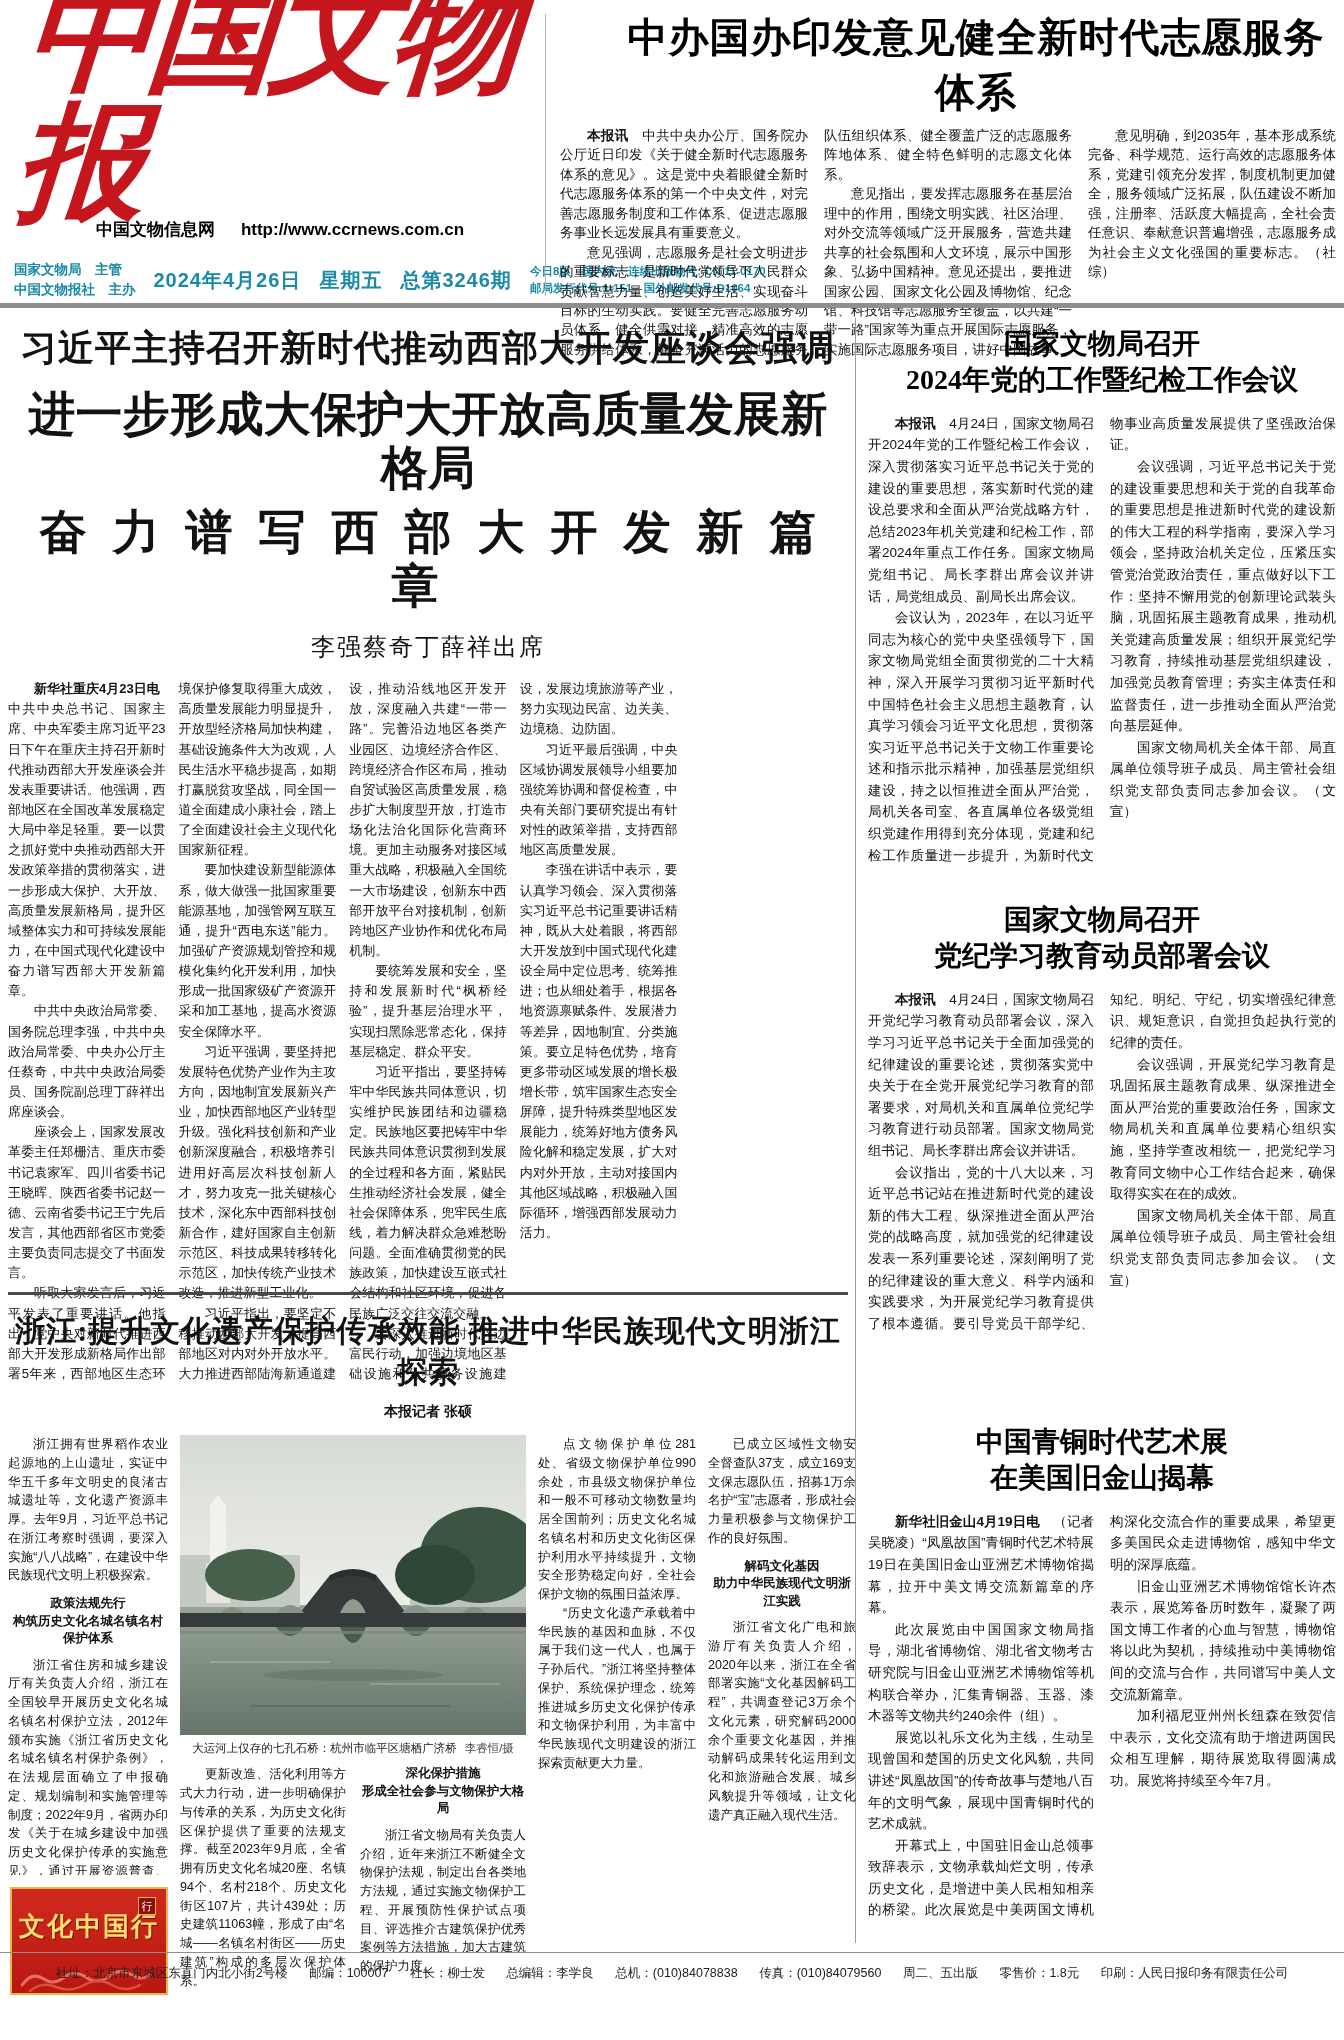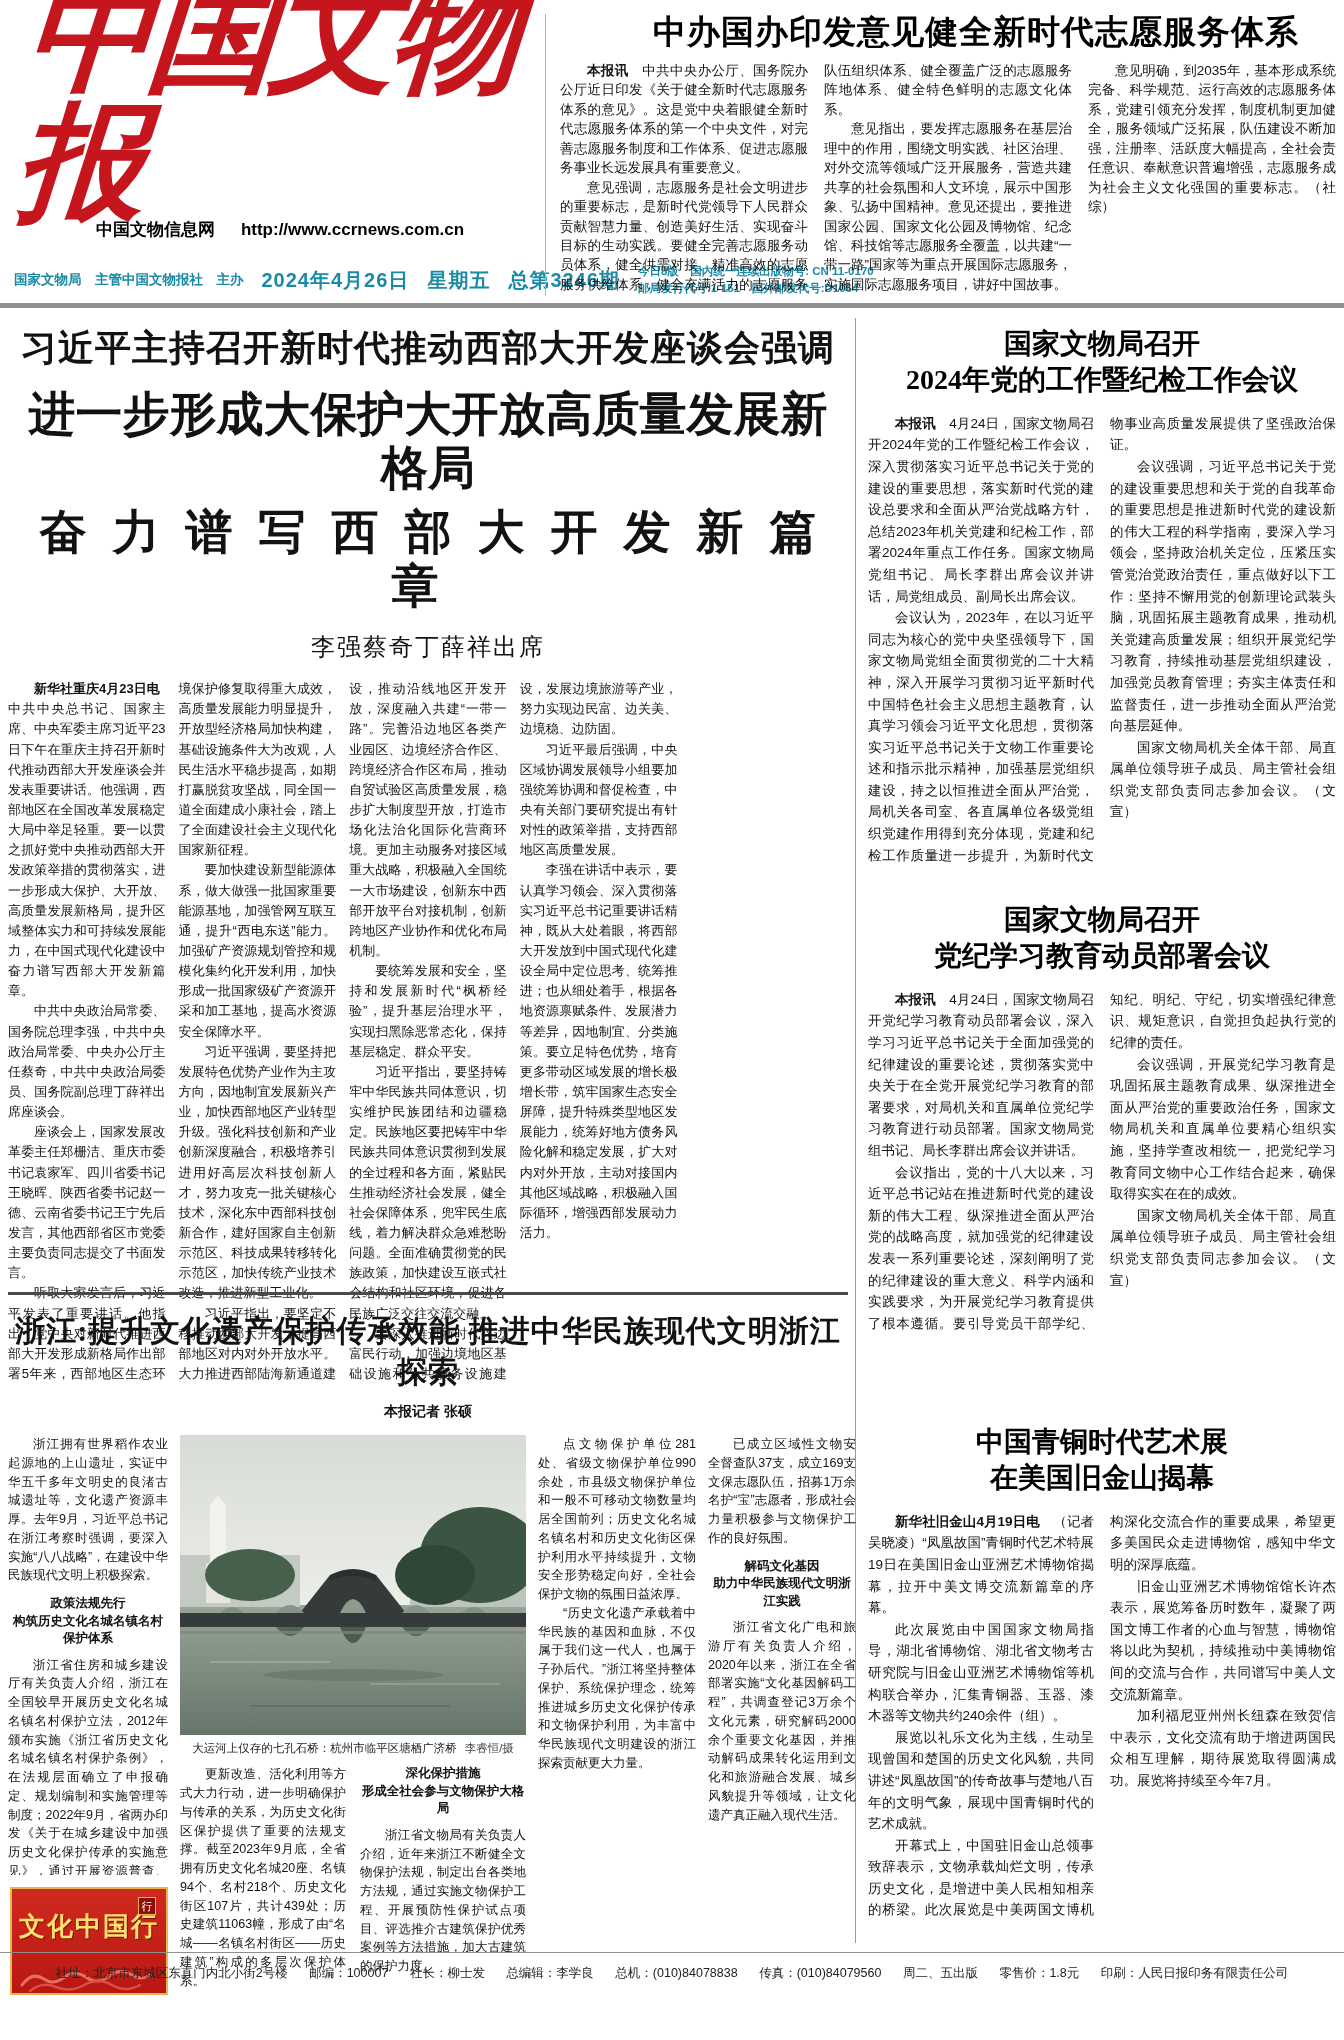--- a/index.html
+++ b/index.html
@@ -5,28 +5,28 @@
   html,body{margin:0;padding:0;background:#e8e8e4;}
   #page{position:relative;width:1344px;height:2040px;margin:0 auto;background:#ffffff;
         font-family:"Liberation Sans","DejaVu Sans",sans-serif;color:#121212;overflow:hidden;}
   
   .logo{position:absolute;left:22px;top:-8px;width:520px;height:210px;display:flex;align-items:center;justify-content:center;
         font-family:"DejaVu Serif","Liberation Serif",serif;font-weight:900;font-style:italic;
         font-size:128px;letter-spacing:-6px;color:#c5161e;transform:skewX(-4deg);line-height:1;}
   .siteline{position:absolute;left:0px;top:218px;width:560px;text-align:center;font-weight:bold;font-size:17px;color:#000;}
   .siteline .url{margin-left:26px;}
   .infobar{position:absolute;left:14px;top:258px;width:665px;height:44px;color:#1a8aa6;display:flex;align-items:center;gap:18px;}
-  .infobar .grp2{display:flex;flex-direction:row;justify-content:center;font-size:13.5px;font-weight:bold;line-height:1.45;white-space:nowrap;}
+  .infobar .grp2{display:flex;flex-direction:column;justify-content:center;font-size:13.5px;font-weight:bold;line-height:1.45;white-space:nowrap;}
   .infobar .big{font-size:20px;font-weight:bold;white-space:nowrap;letter-spacing:1px;}
   .infobar .small2{font-size:11.5px;font-weight:bold;line-height:1.5;white-space:nowrap;}
   .mast-vrule{position:absolute;left:545px;top:14px;width:1px;height:282px;background:#b5b5b5;}
   
   .tr-art{position:absolute;left:560px;top:10px;width:776px;height:292px;}
   .tr-art h2{margin:0;padding:0 0 6px 56px;text-align:center;font-family:"Liberation Serif","DejaVu Serif",serif;
-             font-size:33px;font-weight:900;letter-spacing:1px;color:#000;}
+             font-size:40px;font-weight:900;letter-spacing:1px;color:#000;}
   .cols{column-fill:auto;overflow:hidden;text-align:justify;}
   .cols p{margin:0;text-indent:2em;}
   .tr-body{height:234px;column-count:3;column-gap:16px;font-size:13.5px;line-height:1.44;}
   .rule-thick{position:absolute;left:0;top:303px;width:1344px;height:5px;background:#8f8f8f;}
   
   .main-art{position:absolute;left:8px;top:316px;width:840px;}
   .kicker{text-align:center;font-size:36px;font-weight:900;letter-spacing:1px;margin-top:8px;}
   .hl1{margin:14px 0 0 0;text-align:center;font-size:47px;font-weight:900;letter-spacing:0px;line-height:1.15;
        font-family:"Liberation Sans","DejaVu Sans",sans-serif;}
   .hl2{margin:10px 0 0 0;text-align:center;font-size:47px;font-weight:900;letter-spacing:26px;text-indent:26px;line-height:1.15;}

